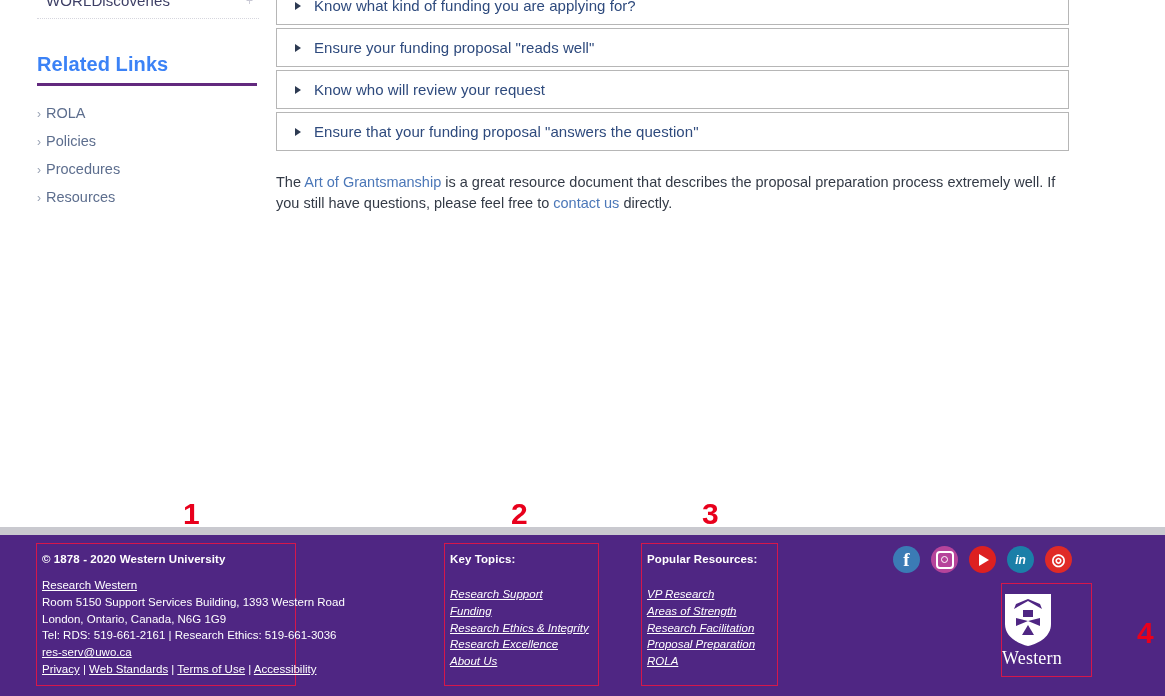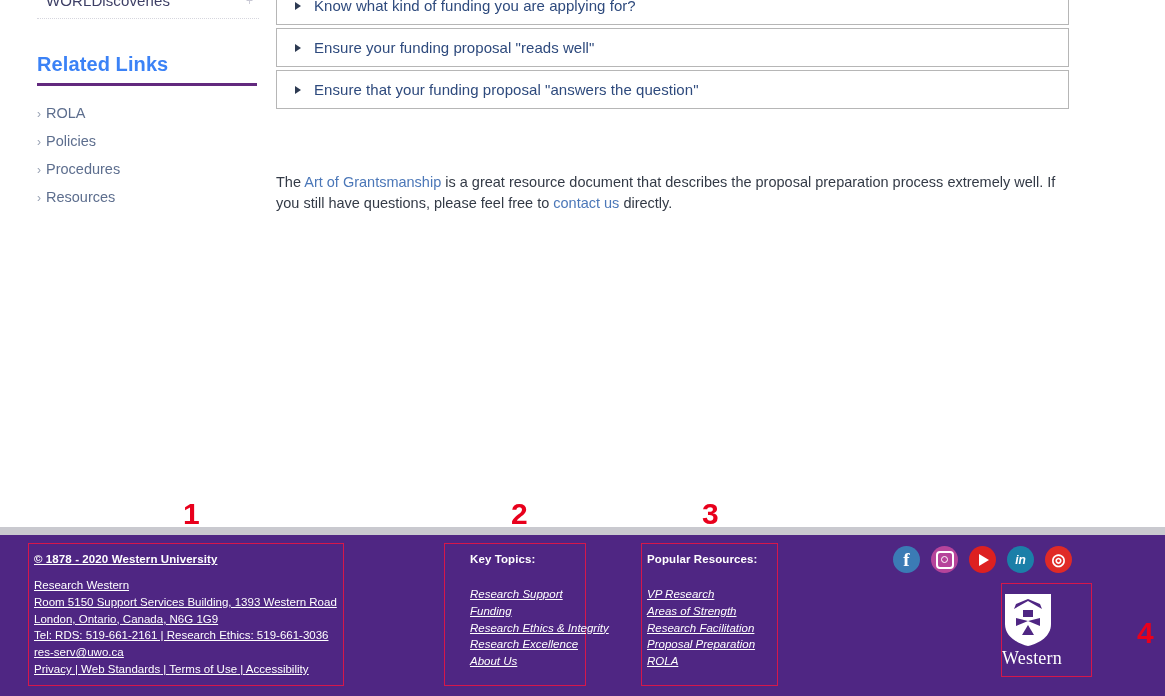--- a/index.html
+++ b/index.html
@@ -152,22 +152,22 @@
   }
   .footer a {
     color: #ffffff;
     text-decoration: underline;
   }
 
   .fcol {
     position: absolute;
     box-sizing: border-box;
   }
-  .fcol-1 { left: 28px;  top: 8px;  width: 316px; height: 143px; text-decoration: underline; }
-  .fcol-2 { left: 444px; top: 8px;  width: 142px; height: 143px; padding-left: 20px; }
+  .fcol-1 { left: 36px;  top: 8px;  width: 260px; height: 143px; }
+  .fcol-2 { left: 444px; top: 8px;  width: 155px; height: 143px; }
   .fcol-3 { left: 641px; top: 8px;  width: 137px; height: 143px; }
 
   .annot-box {
     border: 1.5px solid #d6174b;
   }
   .fcol-inner {
     padding: 8px 0 0 5px;
   }
   .f-head {
     font-size: 11.5px;
@@ -298,20 +298,24 @@
   </div>
 
   <div class="accordion">
     <div class="acc-item">
       <span class="acc-arrow"></span>
       <span class="acc-label">Know what kind of funding you are applying for?</span>
     </div>
     <div class="acc-item">
       <span class="acc-arrow"></span>
       <span class="acc-label">Ensure your funding proposal "reads well"</span>
+    </div>
+    <div class="acc-item">
+      <span class="acc-arrow"></span>
+      <span class="acc-label">Know who will review your request</span>
     </div>
     <div class="acc-item">
       <span class="acc-arrow"></span>
       <span class="acc-label">Ensure that your funding proposal "answers the question"</span>
     </div>
   </div>
 
   <div class="paragraph"><span>The </span><a href="#">Art of Grantsmanship</a><span> is a great resource document that describes the proposal preparation process extremely well. If you still have questions, please feel free to </span><a href="#">contact us</a><span> directly.</span></div>
 
 </div>

